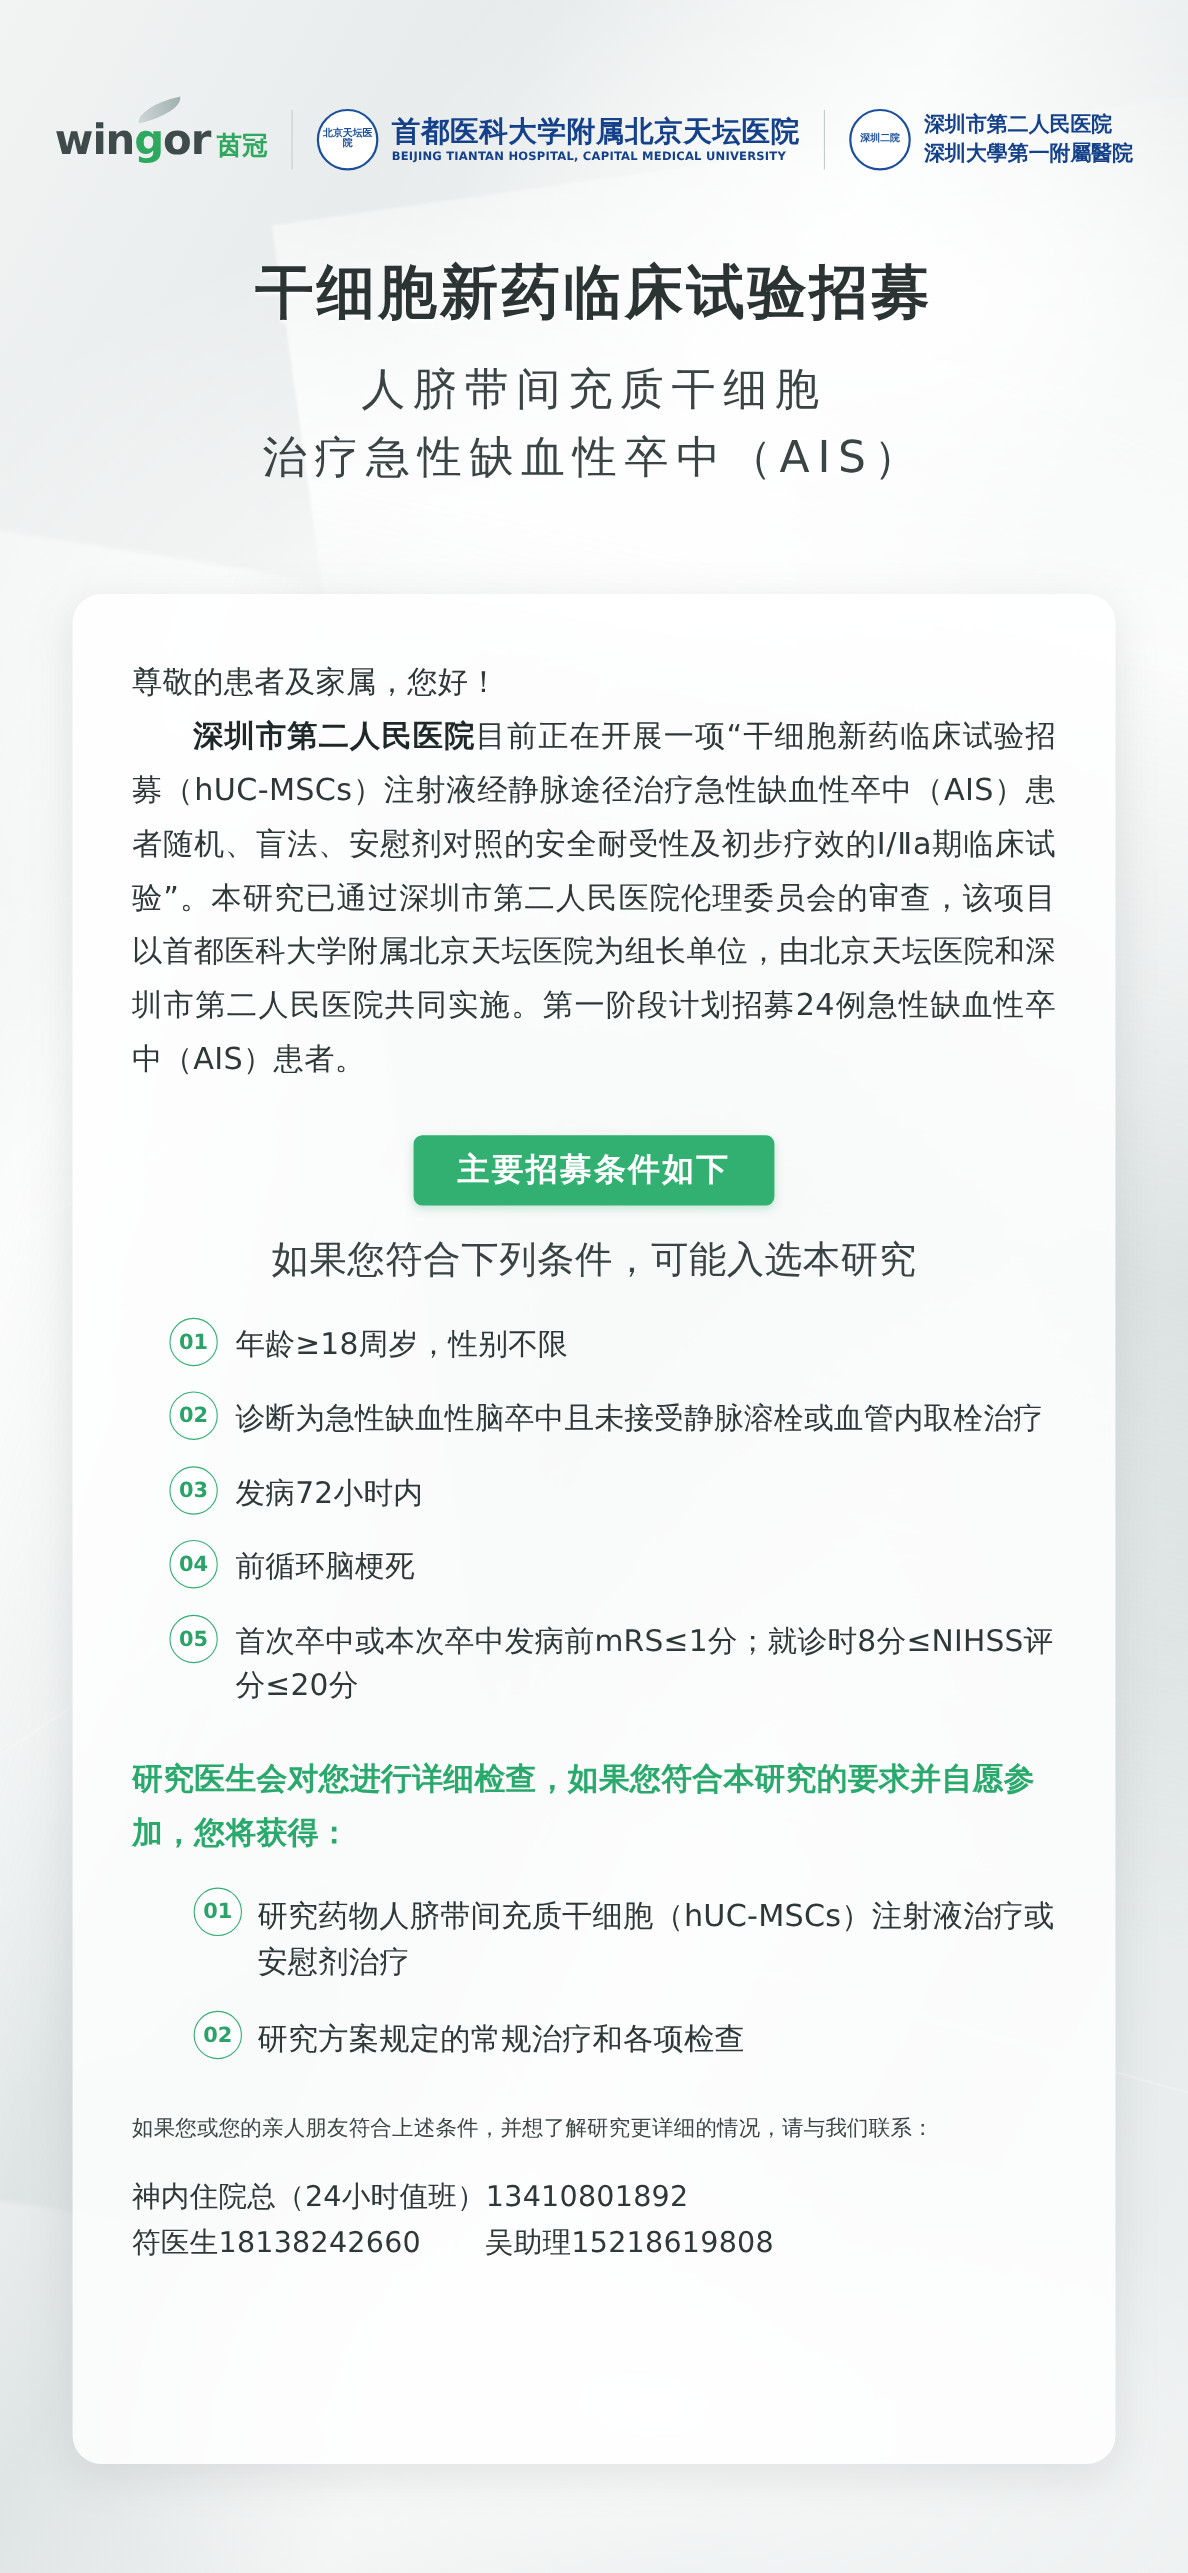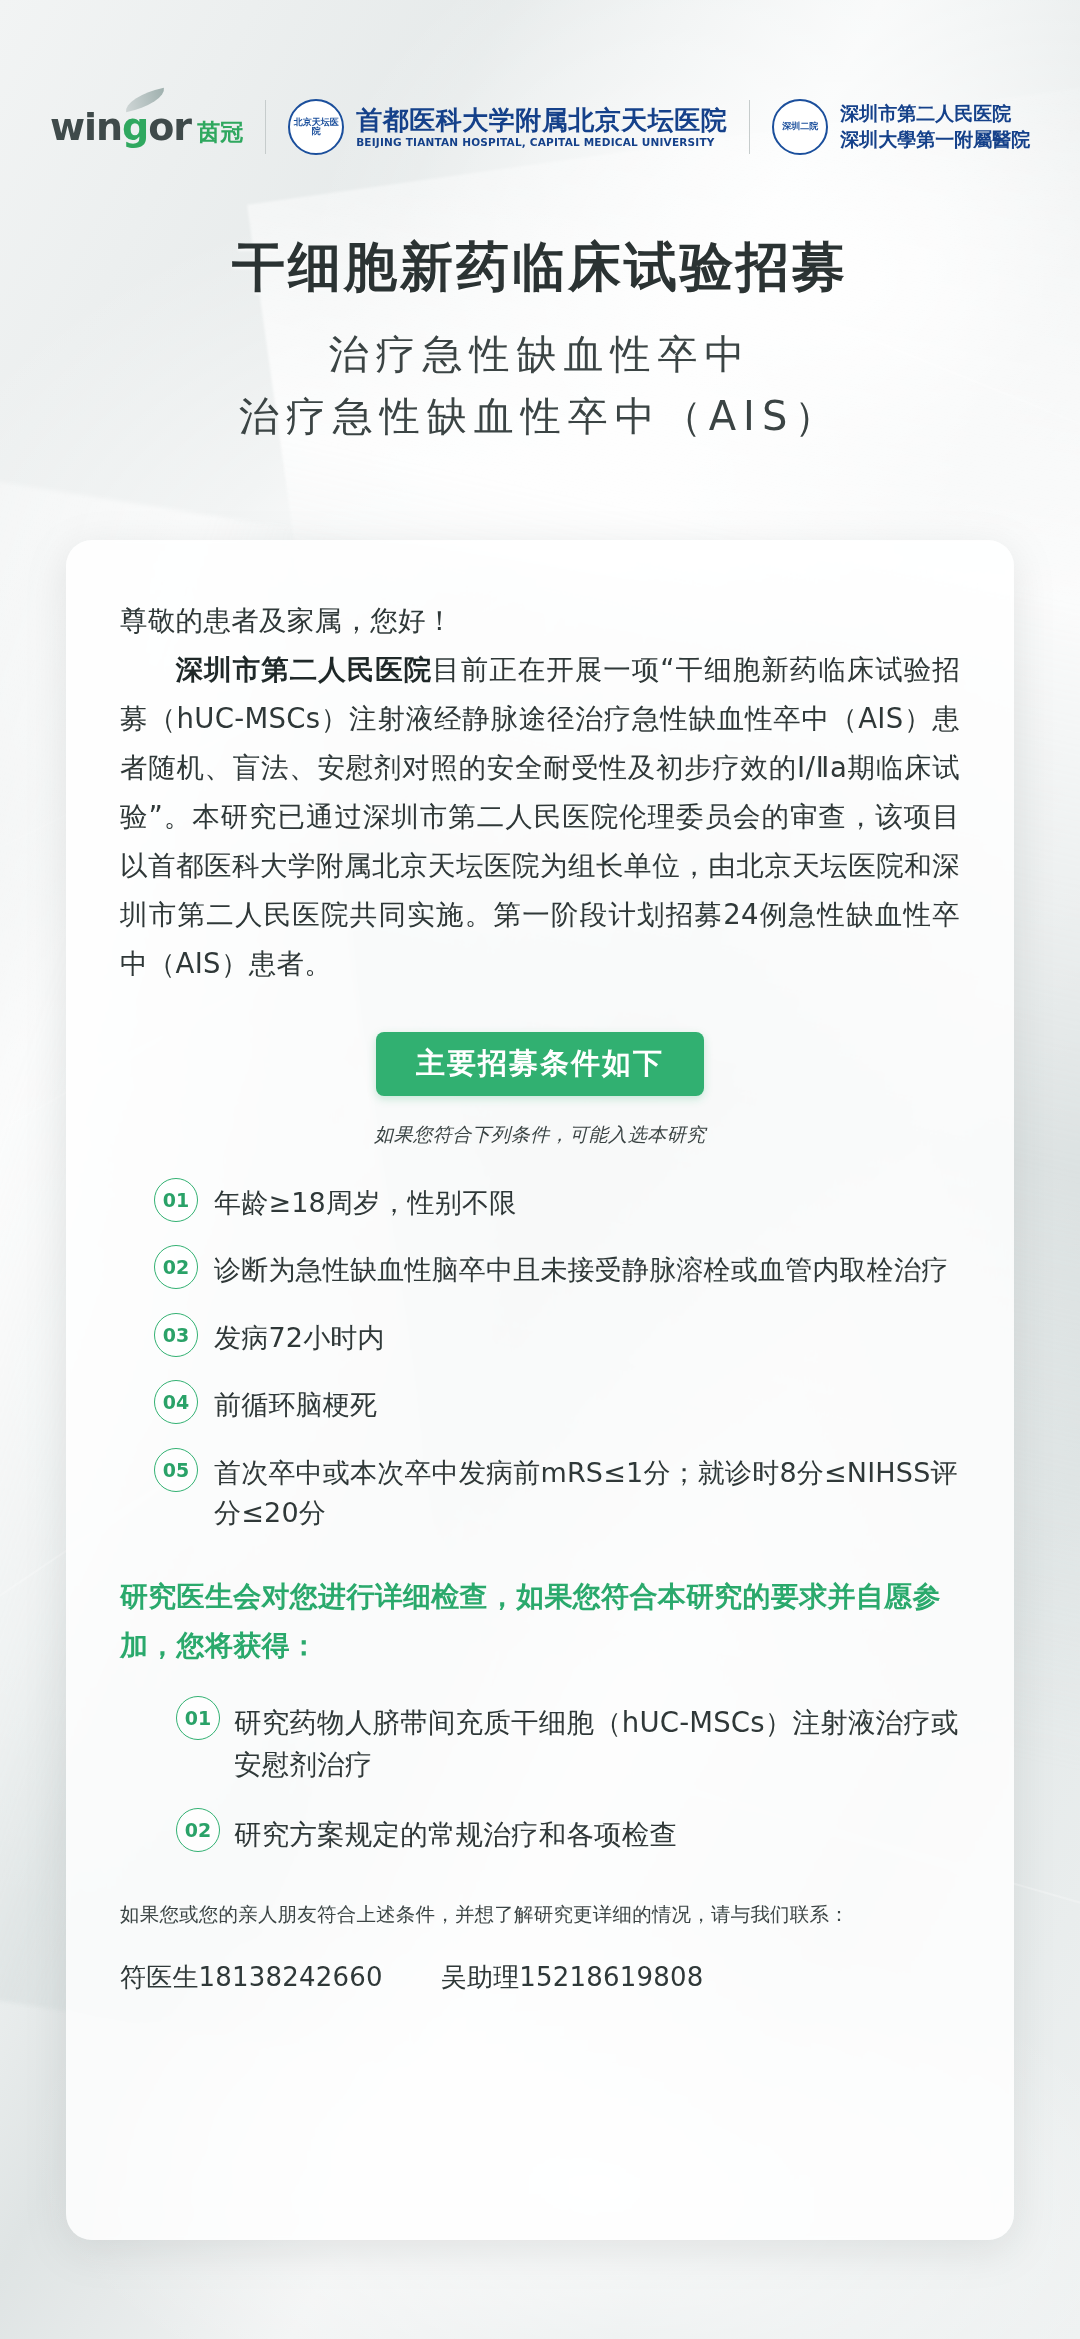--- a/index.html
+++ b/index.html
@@ -226,24 +226,23 @@
     font-size: 29px;
     font-weight: 700;
     letter-spacing: 2px;
     padding: 12px 40px;
     border-radius: 8px;
     box-shadow: 0 3px 8px rgba(49,176,113,0.25);
   }
   .pill-sub {
     text-align: center;
     margin-top: 26px;
-    font-size: 19px;
+    font-size: 34px;
     color: #3a4343;
     letter-spacing: .5px;
-    font-style: italic;
   }
 
   
   .list {
     margin-top: 30px;
     padding-left: 34px;
   }
   .item {
     display: flex;
     align-items: flex-start;
@@ -366,21 +365,21 @@
           <div class="cn2">深圳大學第一附屬醫院</div>
         </div>
       </div>
     </div>
 
   </div>
 
   <div class="title-wrap">
     <div class="main-title">干细胞新药临床试验招募</div>
     <div class="sub-title">
-      <div>治疗急性缺血性卒中</div>
+      <div>人脐带间充质干细胞</div>
       <div>治疗急性缺血性卒中（AIS）</div>
     </div>
   </div>
 
   <div class="card">
 
     <div class="para">
       <span>尊敬的患者及家属，您好！</span><br>
       <span class="indent"></span><b>深圳市第二人民医院</b><span>目前正在开展一项“干细胞新药临床试验招募（hUC-MSCs）注射液经静脉途径治疗急性缺血性卒中（AIS）患者随机、盲法、安慰剂对照的安全耐受性及初步疗效的Ⅰ/Ⅱa期临床试验”。本研究已通过深圳市第二人民医院伦理委员会的审查，该项目以首都医科大学附属北京天坛医院为组长单位，由北京天坛医院和深圳市第二人民医院共同实施。第一阶段计划招募24例急性缺血性卒中（AIS）患者。</span>
     </div>
@@ -431,19 +430,20 @@
       <div class="item">
         <div class="num">02</div>
         <div class="item-text">研究方案规定的常规治疗和各项检查</div>
       </div>
 
     </div>
 
     <div class="note">如果您或您的亲人朋友符合上述条件，并想了解研究更详细的情况，请与我们联系：</div>
 
     <div class="contacts">
+      <div>神内住院总（24小时值班）13410801892</div>
       <div class="row2">
         <span>符医生18138242660</span><span class="c2">吴助理15218619808</span>
       </div>
     </div>
 
   </div>
 </div>
 
 </body></html>

